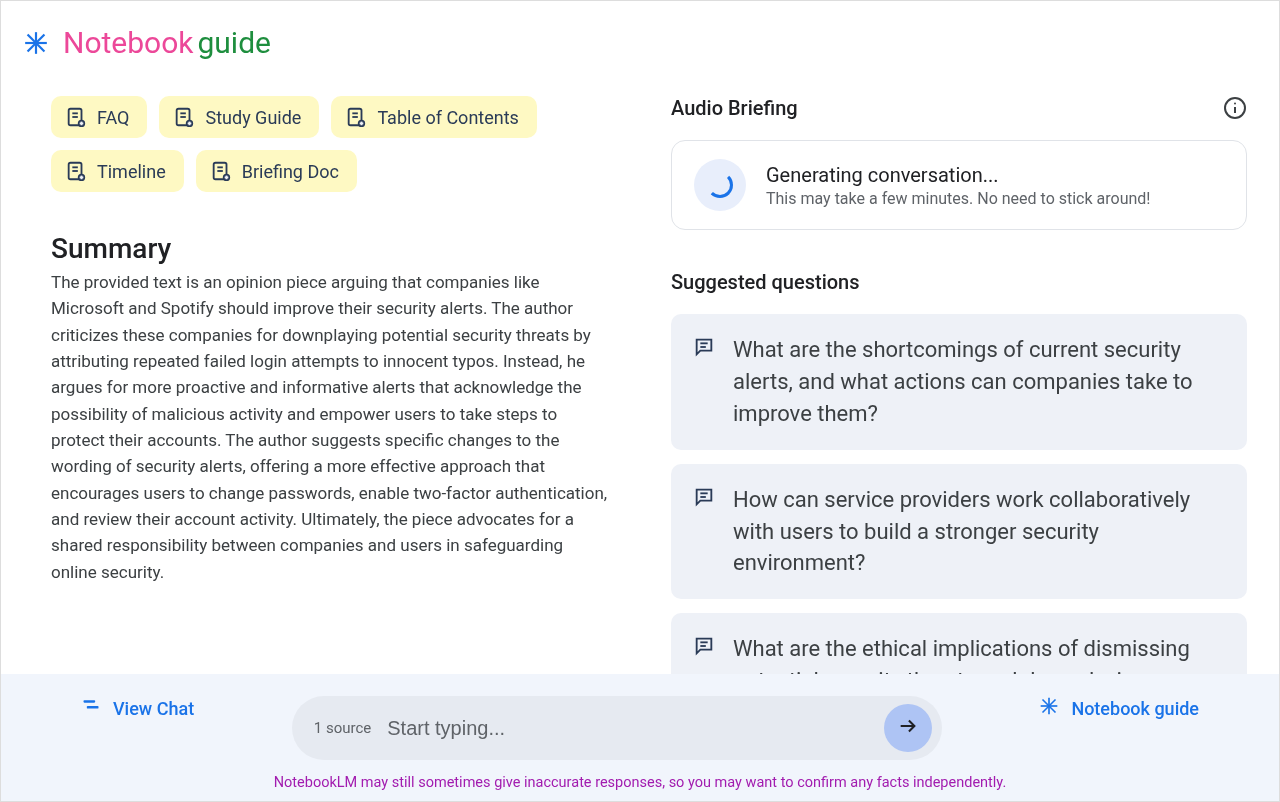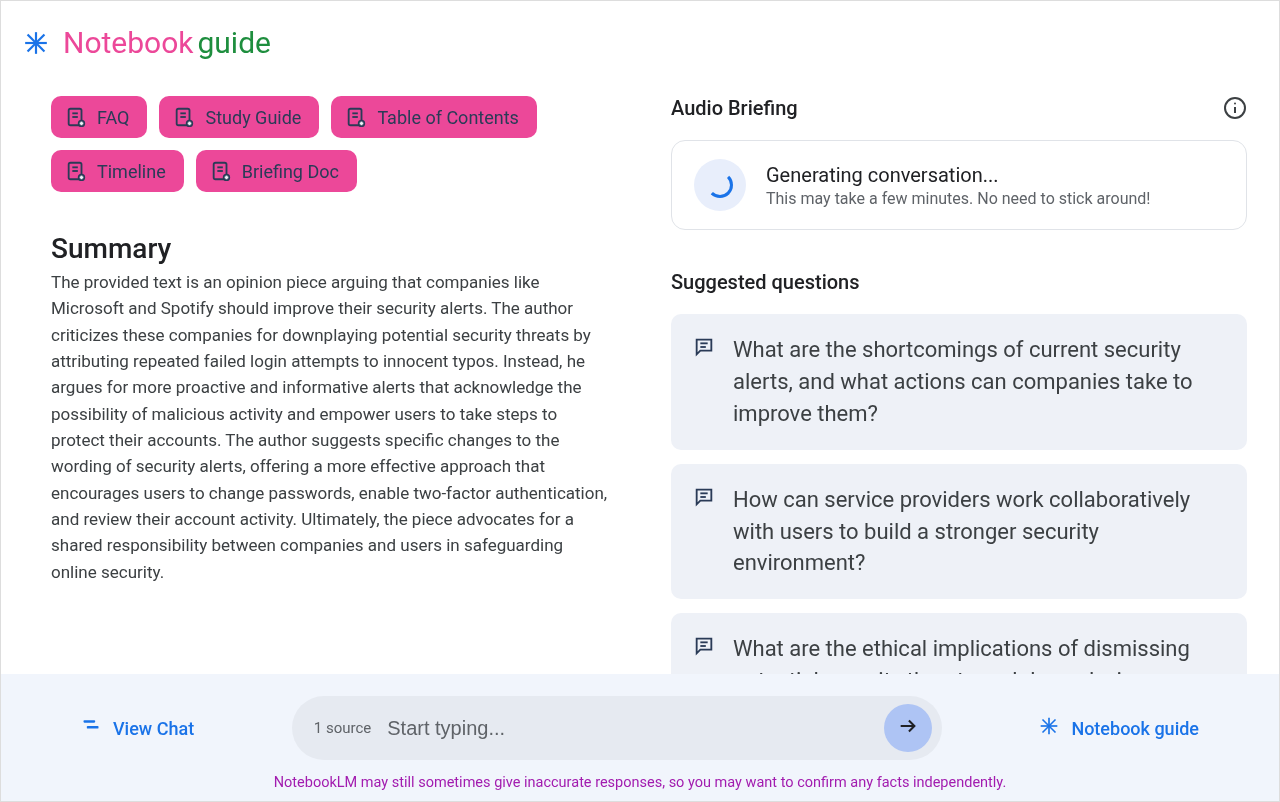--- a/index.html
+++ b/index.html
@@ -34,21 +34,21 @@
   .left-col { flex: 0 0 560px; }
   .right-col { flex: 1; padding-right: 10px; }
   .section-title {
     font-size: 20px; font-weight: 500; color: #202124; margin-bottom: 20px;
   }
   .create-chips {
     display: flex; flex-wrap: wrap; gap: 12px; margin-bottom: 40px;
   }
   .chip {
     display: flex; align-items: center; gap: 10px;
-    background: #ec4899;
+    background: #fef9c3;
     border-radius: 10px;
     padding: 10px 18px 10px 14px;
     font-size: 18px;
     color: #2a3b57;
     cursor: pointer;
   }
   .chip-icon {
     width: 22px; height: 22px; color: #2a3b57;
     display:flex; align-items:center; justify-content:center;
   }
@@ -101,21 +101,21 @@
     width: 22px; height: 22px; color: #2a3b57; flex-shrink: 0; margin-top: 2px;
     display:flex; align-items:center; justify-content:center;
   }
   .question-text { font-size: 22px; color: #3c4043; line-height: 1.45; }
   .bottom-bar {
     position: absolute; bottom: 0; left: 0; right: 0;
     background: #f1f5fc;
     padding: 22px 0 10px 0;
   }
   .bottom-row {
-    display: flex; align-items: center; gap: 46px;
+    display: flex; align-items: flex-start; gap: 46px;
     padding: 0 40px;
   }
   .view-chat, .nb-guide-btn {
     display: flex; align-items: center; gap: 12px;
     color: #1a73e8; font-size: 18px; font-weight: 500;
     cursor: pointer;
     padding: 0 40px;
   }
   .input-wrap {
     flex: 1;

